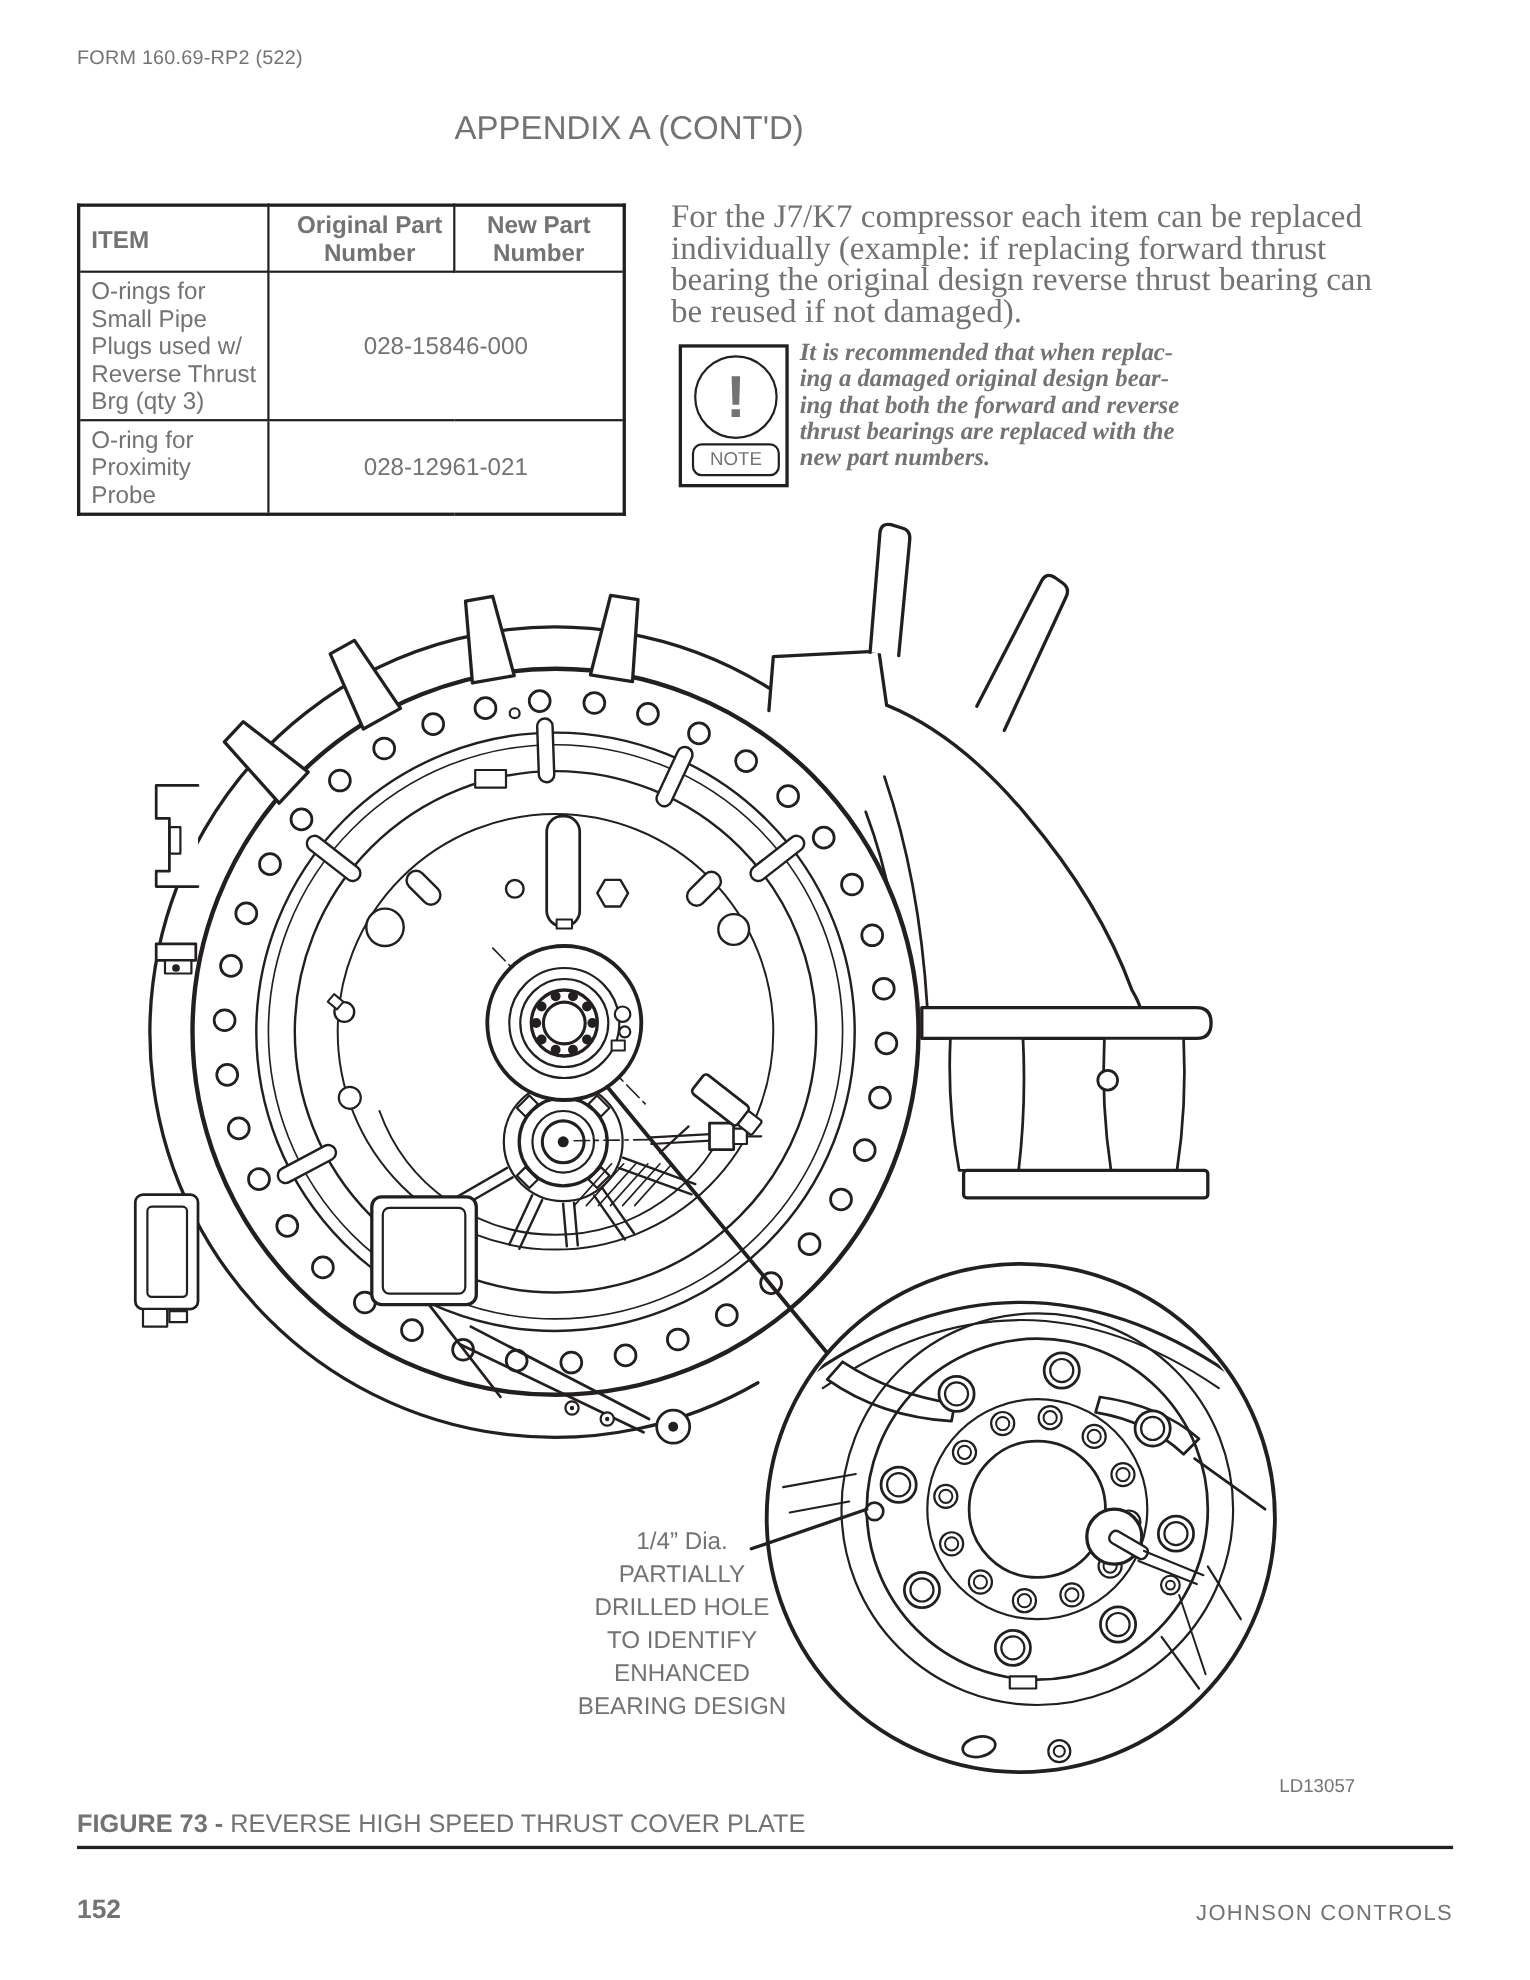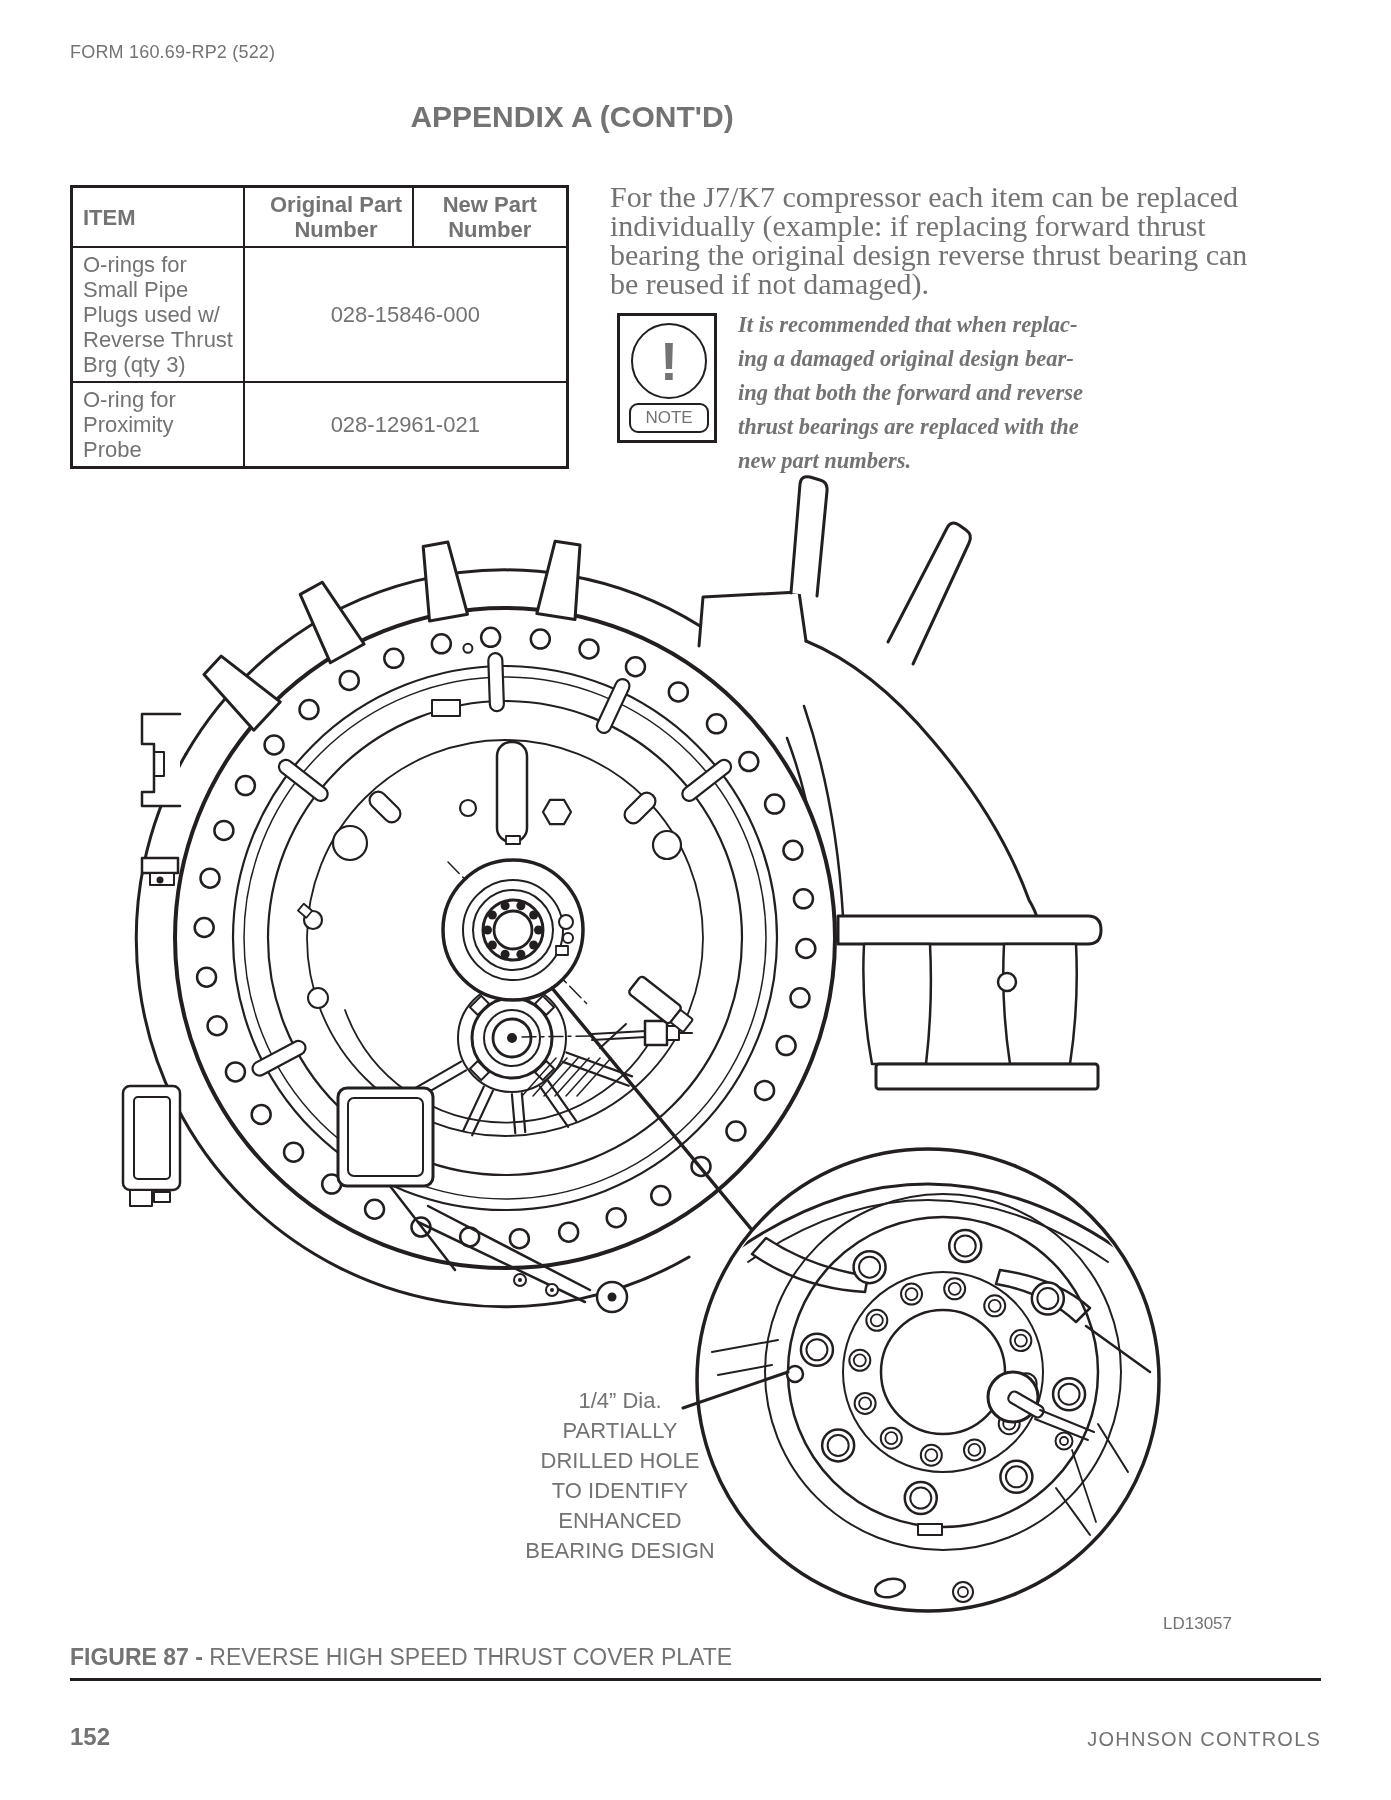--- a/index.html
+++ b/index.html
@@ -2,35 +2,35 @@
 <html><head>
 <meta charset="utf-8">
 <style>
   html,body{margin:0;padding:0;background:#e8e8e8;}
   *{box-sizing:border-box;}
   #page{position:relative;width:1391px;height:1800px;background:#ffffff;color:#737373;
         font-family:"Liberation Sans",sans-serif;overflow:hidden;}
   .abs{position:absolute;}
   .pre{white-space:pre;}
   #hdr{left:70px;top:42px;font-size:18px;letter-spacing:.2px;}
-  #ttl{left:322px;top:100px;width:500px;text-align:center;font-size:30px;font-weight:bold;}
+  #ttl{left:322px;top:100px;width:500px;text-align:center;font-size:30px;font-weight:normal;}
   #ptable{left:70px;top:185px;border-collapse:collapse;table-layout:fixed;}
   #ptable td,#ptable th{border:2.5px solid #231f20;font-size:22px;line-height:25px;padding:4px 10px;vertical-align:middle;}
   #ptable{border:3px solid #231f20;}
   #ptable th{text-align:center;}
   #ptable th.item{text-align:left;}
   #ptable td.num{text-align:center;}
   #intro{left:610px;top:182px;font-family:"Liberation Serif",serif;font-size:30px;line-height:29px;}
   #notebox{left:617px;top:313px;width:100px;height:130px;border:3.5px solid #231f20;}
   #notecirc{position:absolute;left:11px;top:7px;width:76px;height:76px;border:2.5px solid #231f20;border-radius:50%;
             text-align:center;font-weight:bold;font-size:54px;line-height:72px;font-family:"Liberation Sans",sans-serif;}
   #notelbl{position:absolute;left:9px;bottom:7px;width:80px;border:2px solid #231f20;border-radius:9px;
            text-align:center;font-size:17px;line-height:26px;}
   #notetext{left:727px;top:308px;font-family:"Liberation Serif",serif;font-weight:bold;font-style:italic;
-            font-size:22.5px;line-height:34px;margin-left:11px;}
+            font-size:22.5px;line-height:24px;}
   #annot{left:495px;top:1386px;width:250px;text-align:center;font-size:22px;line-height:30px;}
   #ldid{left:1072px;top:1614px;width:160px;text-align:right;font-size:17px;}
   #caption{left:70px;top:1644px;font-size:23px;}
   #caption b{font-weight:bold;}
   #caprule{left:70px;top:1678px;width:1251px;height:3px;background:#231f20;}
   #pgnum{left:70px;top:1723px;font-size:24px;font-weight:bold;}
   #company{left:1021px;top:1728px;width:300px;text-align:right;font-size:20px;letter-spacing:1.2px;}
   #diagram{position:absolute;left:0;top:0;}
   #diagram .s{stroke:#231f20;fill:none;stroke-linecap:round;stroke-linejoin:round;}
   #diagram .w{stroke:#231f20;fill:#ffffff;stroke-linecap:round;stroke-linejoin:round;}
@@ -369,18 +369,18 @@
   </svg>
 
   <div id="annot" class="abs pre">1/4” Dia.
 PARTIALLY
 DRILLED HOLE
 TO IDENTIFY
 ENHANCED
 BEARING DESIGN</div>
   <div id="ldid" class="abs">LD13057</div>
 
-  <div id="caption" class="abs"><b>FIGURE 87 - </b><span>REVERSE HIGH SPEED THRUST COVER PLATE</span></div>
+  <div id="caption" class="abs"><b>FIGURE 73 - </b><span>REVERSE HIGH SPEED THRUST COVER PLATE</span></div>
   <div id="caprule" class="abs"></div>
 
   <div id="pgnum" class="abs">152</div>
   <div id="company" class="abs">JOHNSON CONTROLS</div>
 </div>
 
 </body></html>

